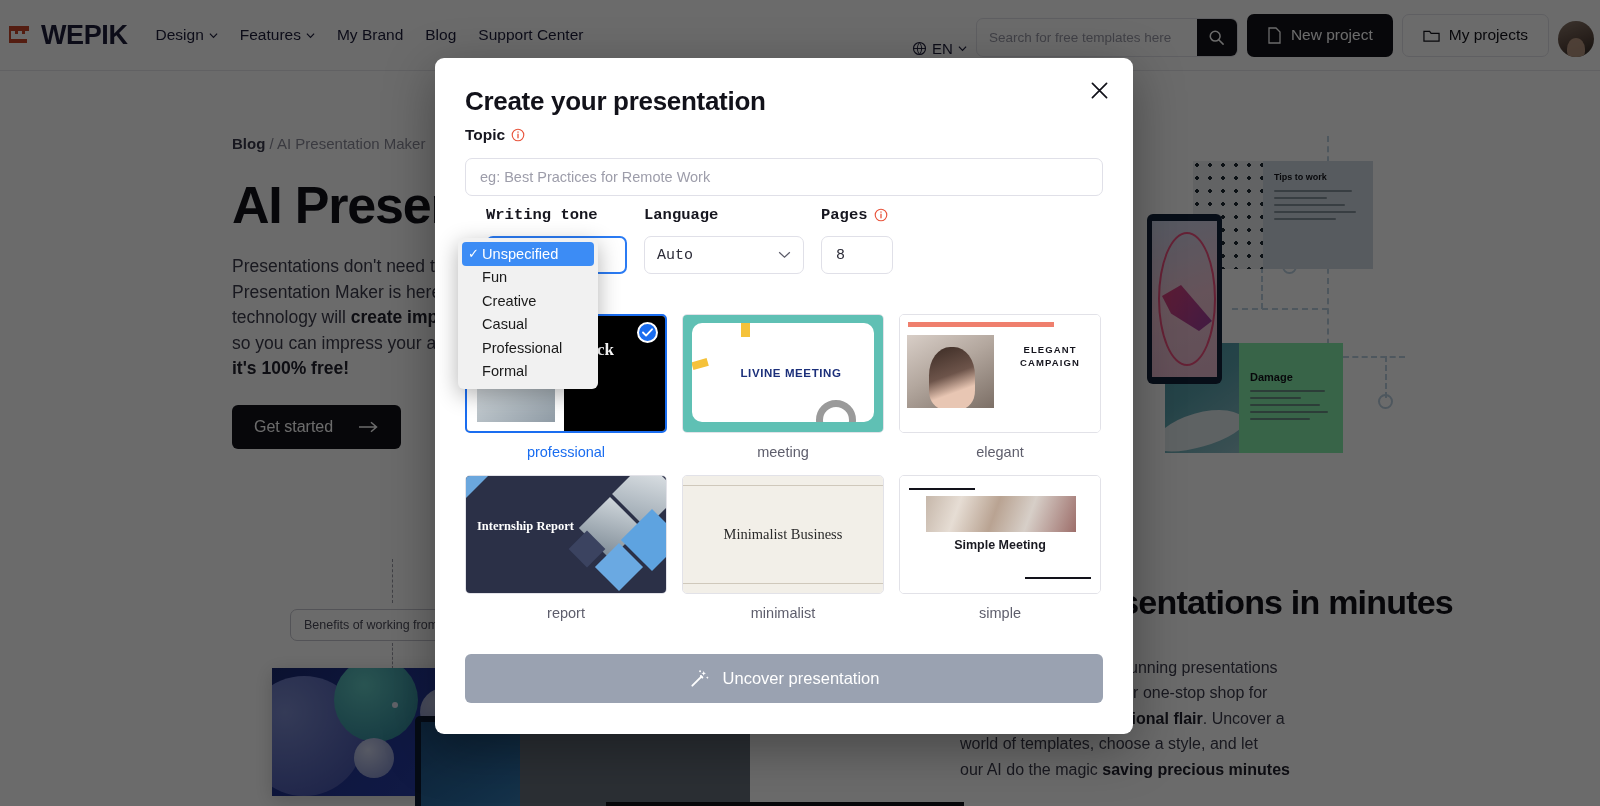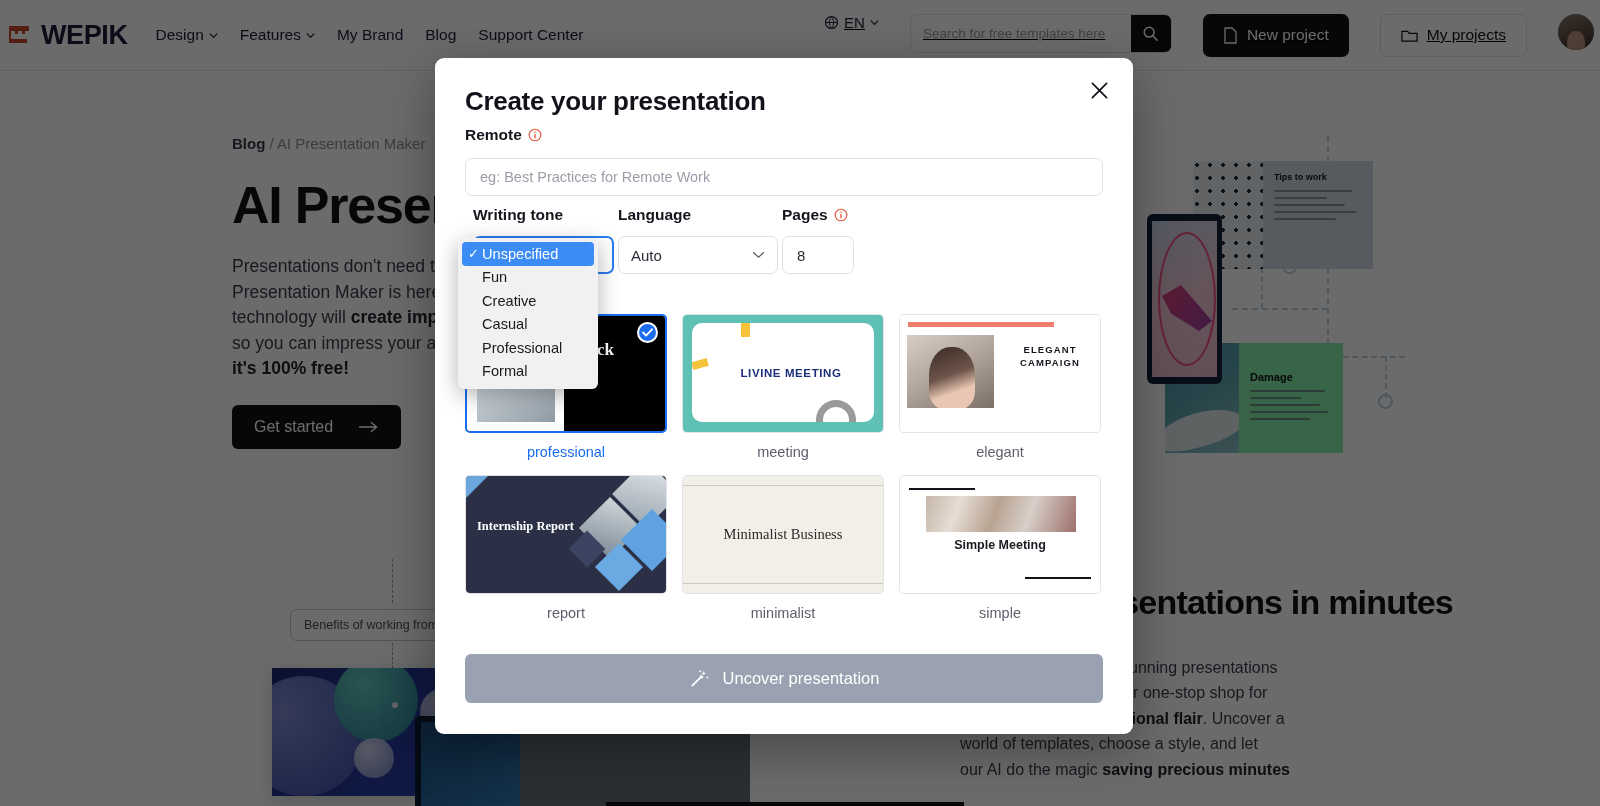--- a/index.html
+++ b/index.html
@@ -24,21 +24,21 @@
   .logo-mark svg { display:block; }
   .logo-text { font-size:27px; font-weight:700; letter-spacing:-0.4px; color:#1d1d3a; }
 
   .nav { display:flex; align-items:center; gap:22px; }
   .nav-item {
     display:flex; align-items:center; gap:5px;
     font-size:15.5px; color:#1d1d3a; white-space:nowrap;justify-content:flex-end;
   }
   .caret { width:9px; height:9px; display:block; }
 
-  .topbar-right { margin-left:auto; display:flex; align-items:flex-start; gap:31px; padding-right:6px;text-decoration:underline;}
+  .topbar-right { margin-left:auto; display:flex; align-items:flex-end; gap:9px; padding-right:6px;}
   .lang {
     display:flex; align-items:center; gap:5px; font-size:15px; color:#1d1d3a;
   }
   .search-wrap {
     display:flex; align-items:center; width:262px; height:39px;
     border:1px solid #e3e3ea; border-radius:7px; overflow:hidden; background:#fff;
   }
   .search-input {
     flex:1; border:0; outline:0; height:100%; padding:0 12px;
     font-size:13.5px; color:#5c5c6b; font-family:inherit; background:transparent;
@@ -212,22 +212,22 @@
 
   #topic-block { position:absolute; left:465px; top:126px; width:638px; z-index:3; }
   .topic-input {
     margin-top:14px; width:638px; height:38px;
     border:1px solid #e0e0e8; border-radius:7px;
     padding:0 14px; font-size:14.5px; font-family:inherit; color:#3c3c4c; outline:none;
   }
   .topic-input::placeholder { color:#9d9daa; }
 
   #row-fields {
-    position:absolute; left:473px; top:206px; width:638px; z-index:4;
-    display:flex; gap:4px;
+    position:absolute; left:486px; top:206px; width:638px; z-index:4;
+    display:flex; gap:17px;font-family:Liberation Mono, monospace;
   }
   .field-col-tone { width:141px; }
   .field-col-lang { width:160px; }
   .field-col-pages { width:72px; }
   .select-box {
     margin-top:12px; height:38px; width:100%;
     border:1px solid #e0e0e8; border-radius:7px; background:#fff;
     display:flex; align-items:center; padding:0 12px;
     font-size:15px; color:#2c2c38; position:relative;
   }
@@ -557,21 +557,21 @@
       <svg width="17" height="17" viewBox="0 0 18 18">
         <path d="M1.5 1.5l15 15M16.5 1.5l-15 15" stroke="#12121a" stroke-width="1.8" stroke-linecap="round"></path>
       </svg>
     </button>
   </div>
 
   <div class="modal-title">Create your presentation</div>
 
   <div id="topic-block">
     <div class="field-label">
-      <span>Remote</span>
+      <span>Topic</span>
       <svg class="info-ico" viewBox="0 0 16 16">
         <circle cx="8" cy="8" r="6.6" fill="none" stroke="#e8543c" stroke-width="1.3"></circle>
         <path d="M8 4.6v.2M8 7v4.2" stroke="#e8543c" stroke-width="1.5" stroke-linecap="round"></path>
       </svg>
     </div>
     <input class="topic-input" value="" placeholder="eg: Best Practices for Remote Work" style="">
   </div>
 
   <div id="row-fields">
     <div class="field-col-tone">

